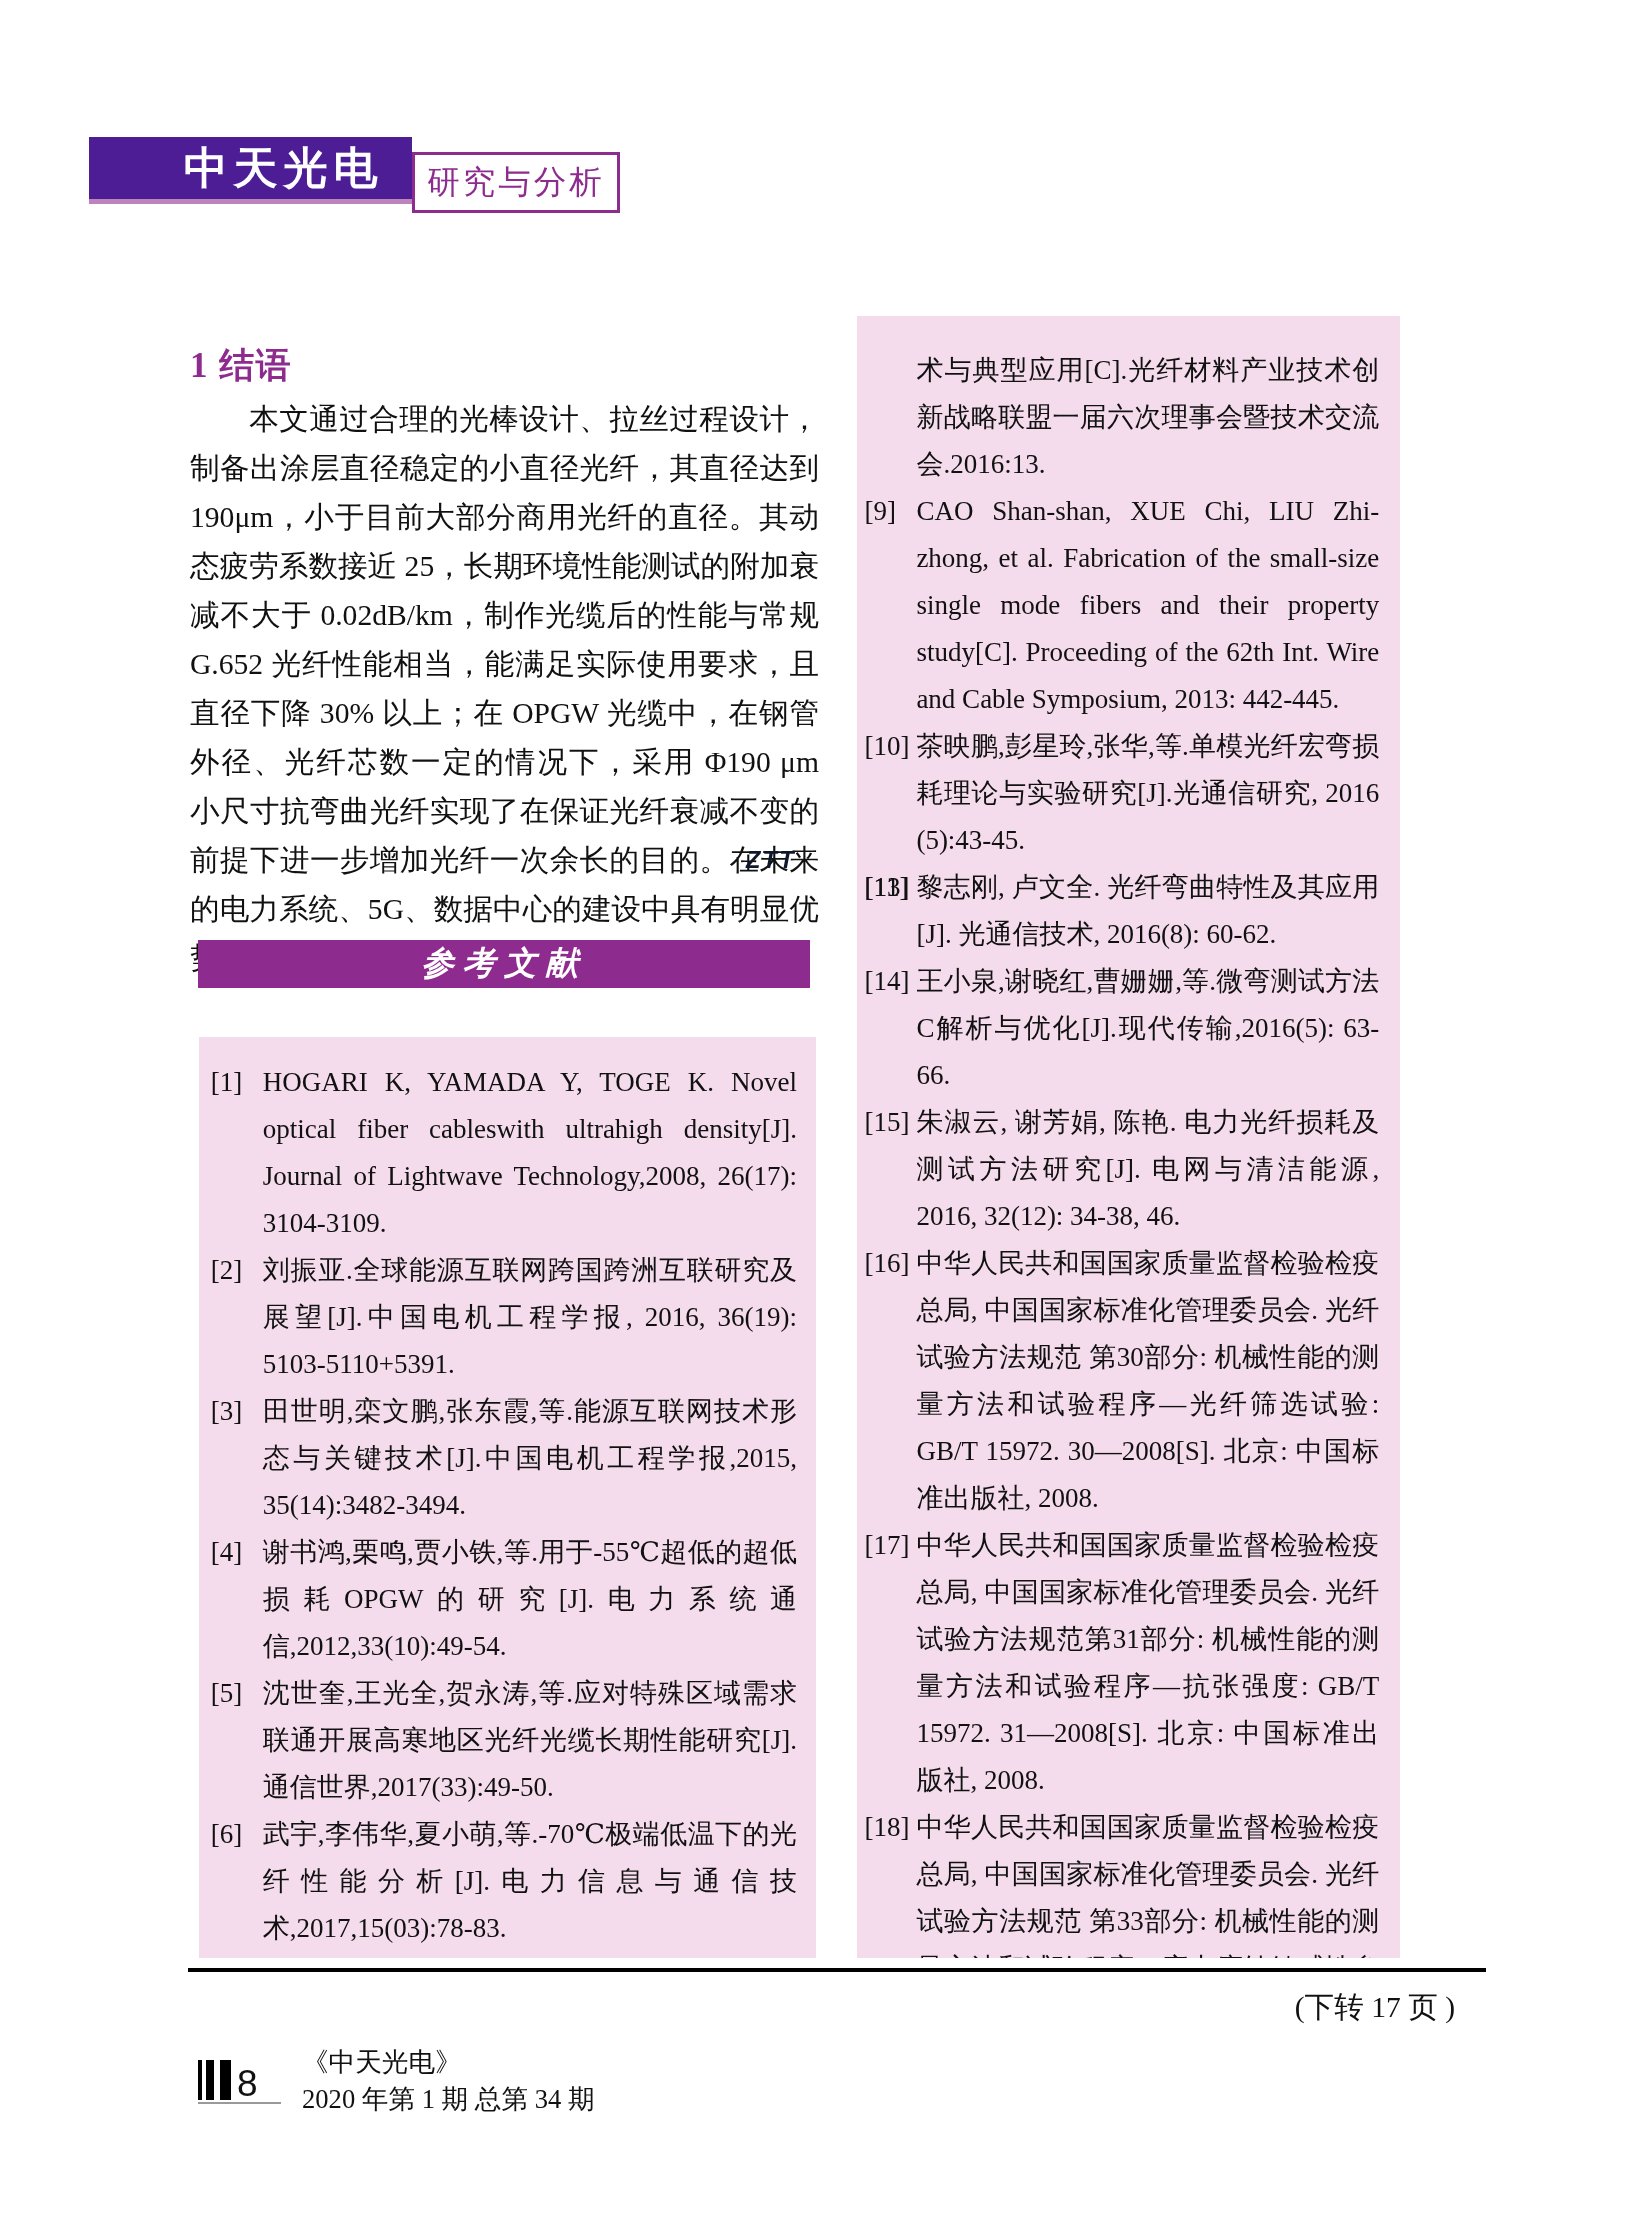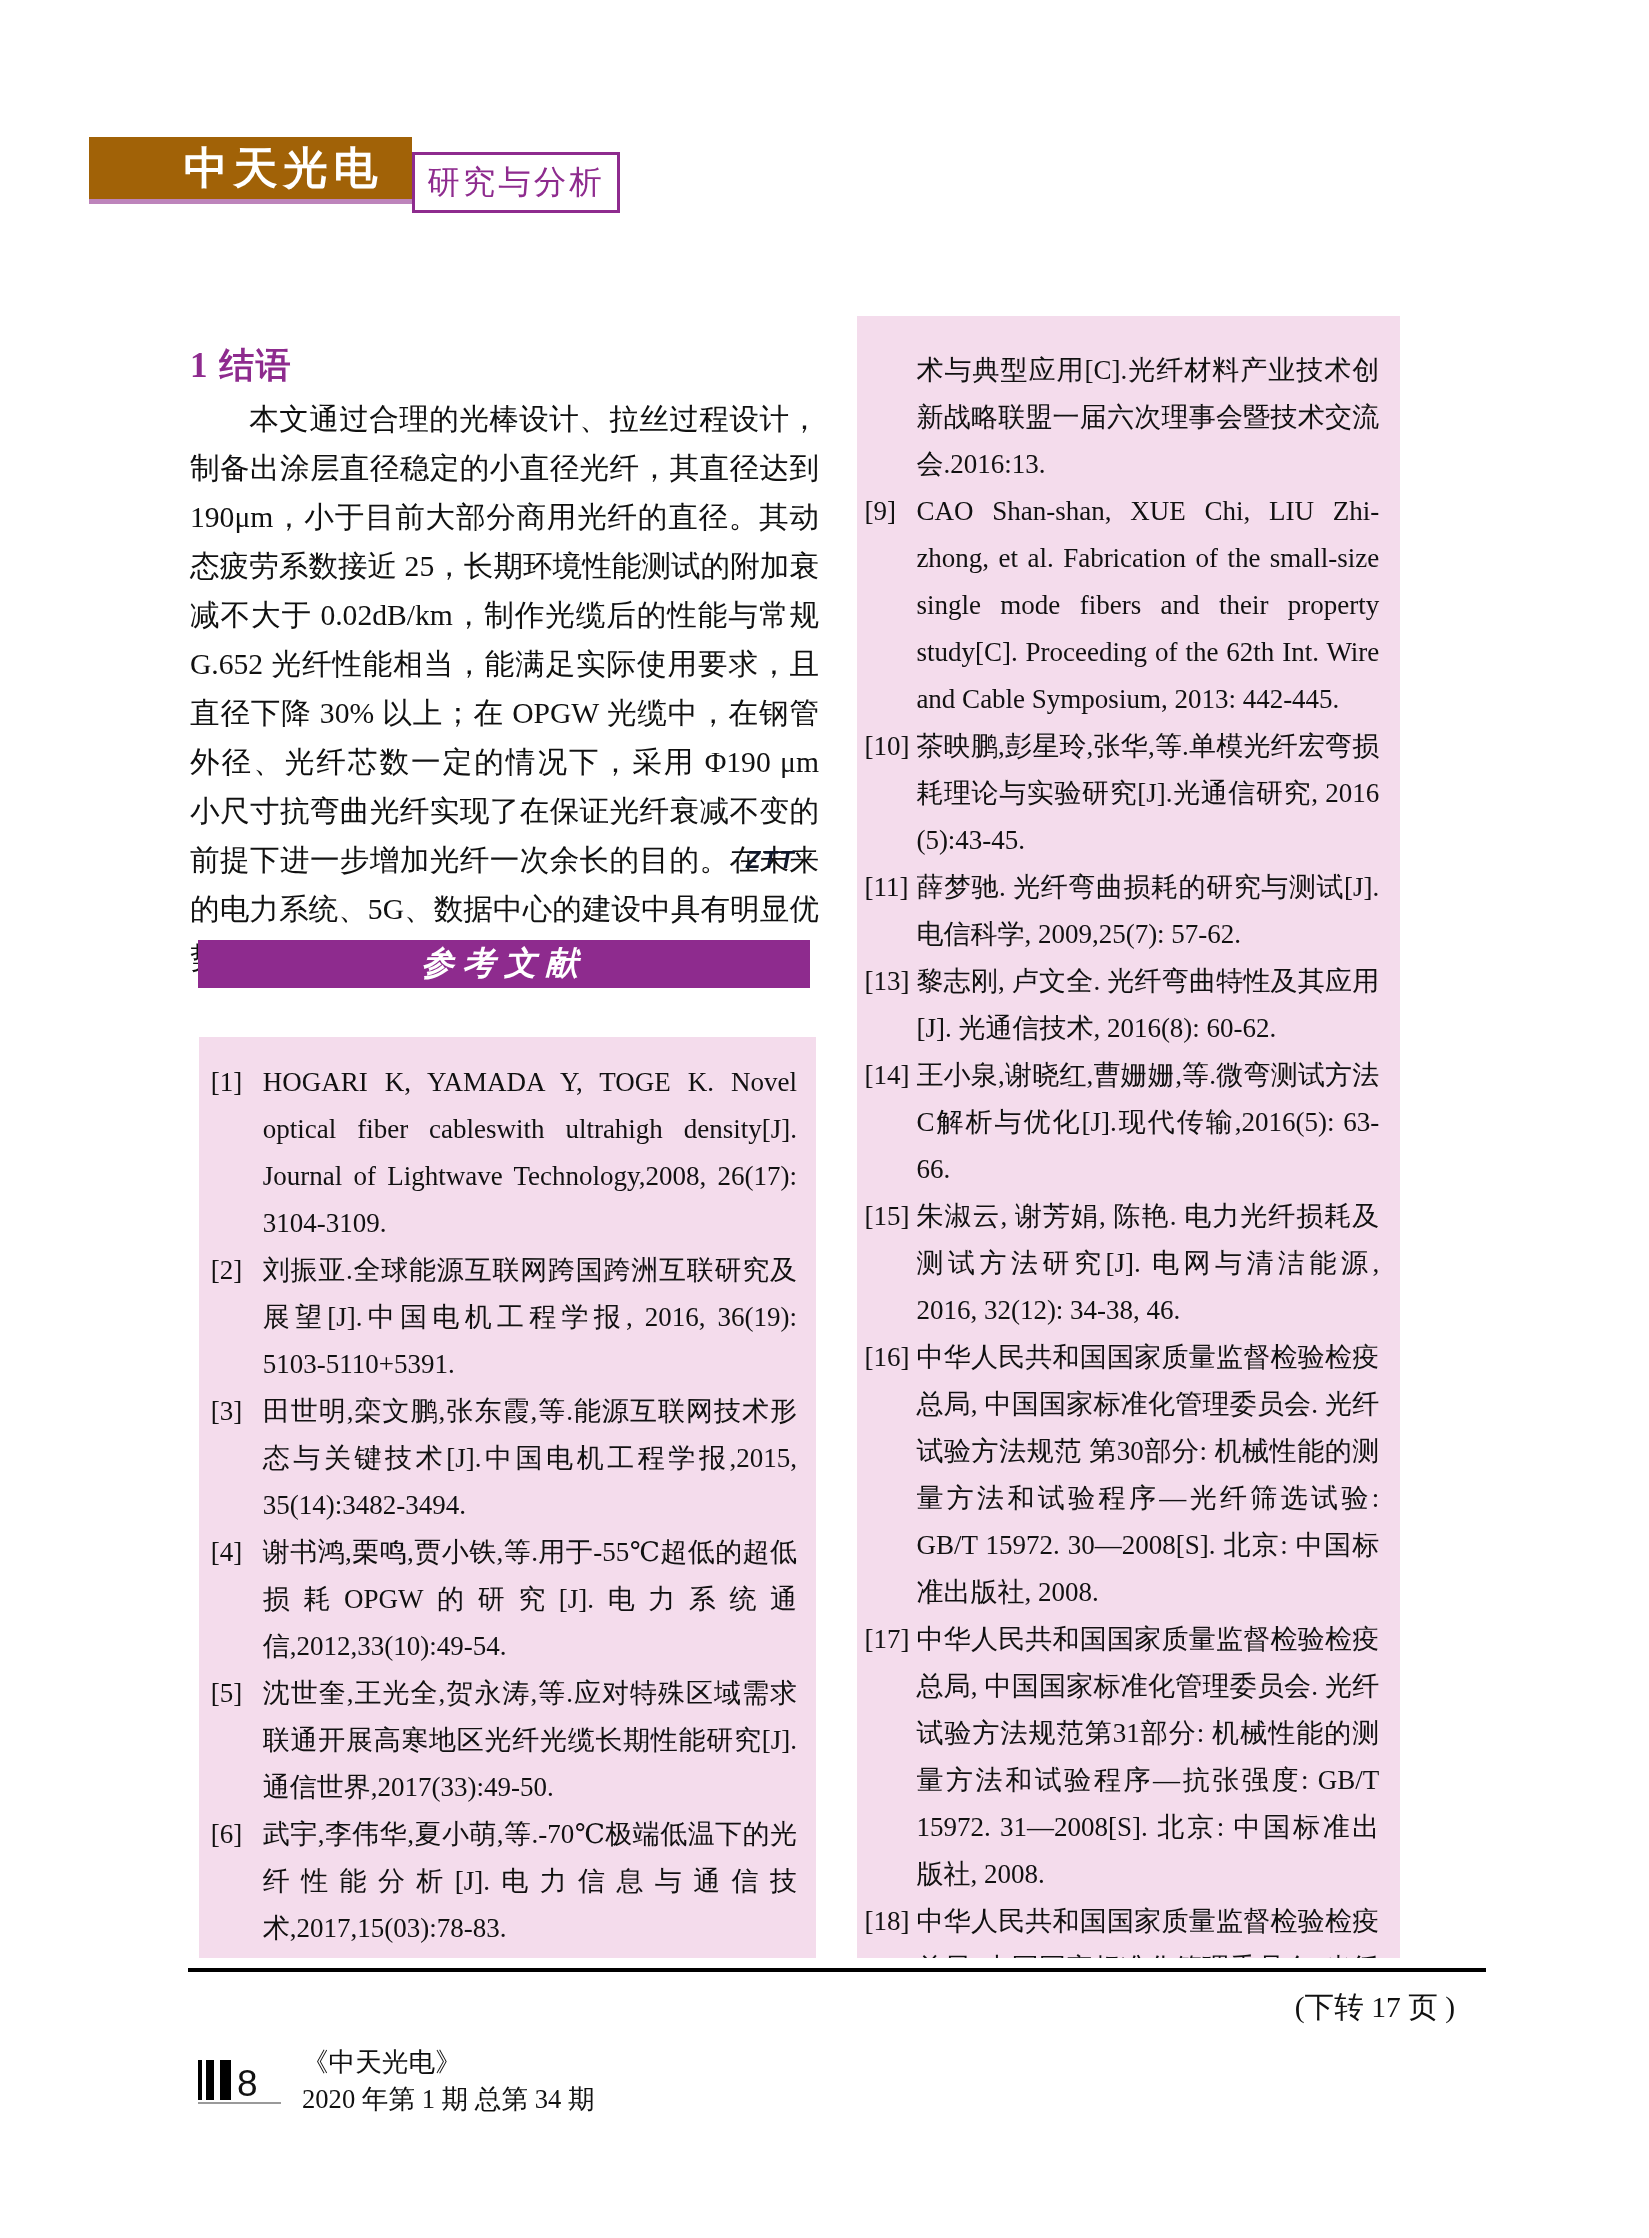--- a/index.html
+++ b/index.html
@@ -7,21 +7,21 @@
     width: 1649px; height: 2239px;
     background: #ffffff;
     font-family: "Liberation Serif", "DejaVu Serif", serif;
     color: #111;
   }
   .page { position: relative; width: 1649px; height: 2239px; overflow: hidden; background: #fff; }
 
   
   .banner {
     position: absolute; left: 89px; top: 137px; width: 323px; height: 62px;
-    background: #a16207;
+    background: #4c1d95;
     display: flex; align-items: center; justify-content: center;
   }
   .banner-shadow {
     position: absolute; left: 89px; top: 199px; width: 323px; height: 5.2px;
     background: #bd84bb;
   }
   .banner-logo {
     color: #fff; font-size: 44px; font-weight: bold; letter-spacing: 5.9px;
     padding-left: 66px; white-space: nowrap;
     font-family: "DejaVu Serif", serif;
@@ -124,21 +124,21 @@
       <div class="ref-item"><span class="ref-label">[5]</span><span class="ref-text">沈世奎,王光全,贺永涛,等.应对特殊区域需求 联通开展高寒地区光纤光缆长期性能研究[J].通信世界,2017(33):49-50.</span></div>
       <div class="ref-item"><span class="ref-label">[6]</span><span class="ref-text">武宇,李伟华,夏小萌,等.-70℃极端低温下的光纤性能分析[J].电力信息与通信技术,2017,15(03):78-83.</span></div>
       <div class="ref-item">
         <span class="ref-label">[7]</span>
       </div>
     </div>
   <div class="ref-panel ref-panel-right">
       <div class="ref-item"><span class="ref-label"></span><span class="ref-text">术与典型应用[C].光纤材料产业技术创新战略联盟一届六次理事会暨技术交流会.2016:13.</span></div>
       <div class="ref-item"><span class="ref-label">[9]</span><span class="ref-text">CAO Shan-shan, XUE Chi, LIU Zhi-zhong, et al. Fabrication of the small-size single mode fibers and their property study[C]. Proceeding of the 62th Int. Wire and Cable Symposium, 2013: 442-445.</span></div>
       <div class="ref-item"><span class="ref-label">[10]</span><span class="ref-text">茶映鹏,彭星玲,张华,等.单模光纤宏弯损耗理论与实验研究[J].光通信研究, 2016 (5):43-45.</span></div>
-      <div class="ref-item"><span class="ref-label">[11]</span><span class="ref-text">薛梦驰. 光纤弯曲损耗的研究与测试[J]. 电信科学, 2009,25(7): 57-62.</span></div>
+      <div class="ref-item"><span class="ref-label">[11]</span></div>
       <div class="ref-item"><span class="ref-label">[13]</span><span class="ref-text">黎志刚, 卢文全. 光纤弯曲特性及其应用[J]. 光通信技术, 2016(8): 60-62.</span></div>
       <div class="ref-item"><span class="ref-label">[14]</span><span class="ref-text">王小泉,谢晓红,曹姗姗,等.微弯测试方法C解析与优化[J].现代传输,2016(5): 63-66.</span></div>
       <div class="ref-item"><span class="ref-label">[15]</span><span class="ref-text">朱淑云, 谢芳娟, 陈艳. 电力光纤损耗及测试方法研究[J]. 电网与清洁能源, 2016, 32(12): 34-38, 46.</span></div>
       <div class="ref-item"><span class="ref-label">[16]</span><span class="ref-text">中华人民共和国国家质量监督检验检疫总局, 中国国家标准化管理委员会. 光纤试验方法规范 第30部分: 机械性能的测量方法和试验程序—光纤筛选试验: GB/T 15972. 30—2008[S]. 北京: 中国标准出版社, 2008.</span></div>
       <div class="ref-item"><span class="ref-label">[17]</span><span class="ref-text">中华人民共和国国家质量监督检验检疫总局, 中国国家标准化管理委员会. 光纤试验方法规范第31部分: 机械性能的测量方法和试验程序—抗张强度: GB/T 15972. 31—2008[S]. 北京: 中国标准出版社, 2008.</span></div>
       <div class="ref-item"><span class="ref-label">[18]</span><span class="ref-text">中华人民共和国国家质量监督检验检疫总局, 中国国家标准化管理委员会. 光纤试验方法规范 第33部分: 机械性能的测量方法和试验程序—应力腐蚀敏感性参数: GB/T 15972. 33—2008[S]. 北京: 中国标准出版社, 2008.</span></div>
     </div>
 
   <div class="footer-rule"></div>
   <div class="continued-note">(下转 17 页 )</div>

